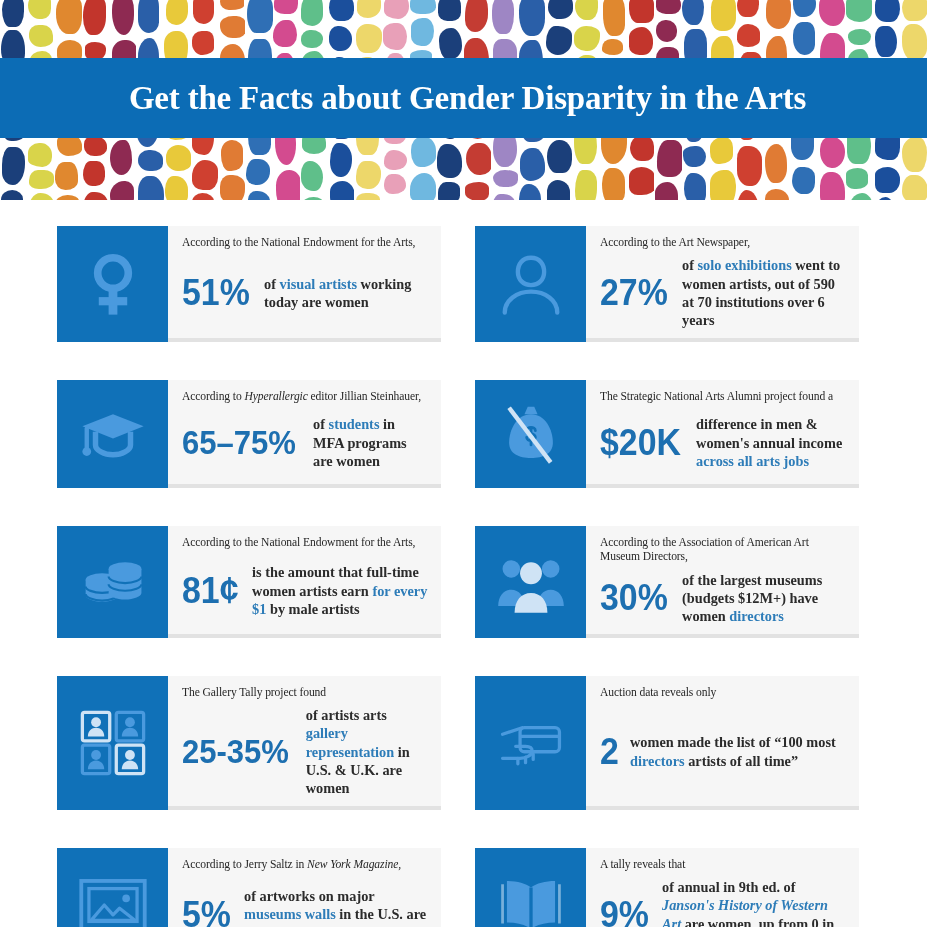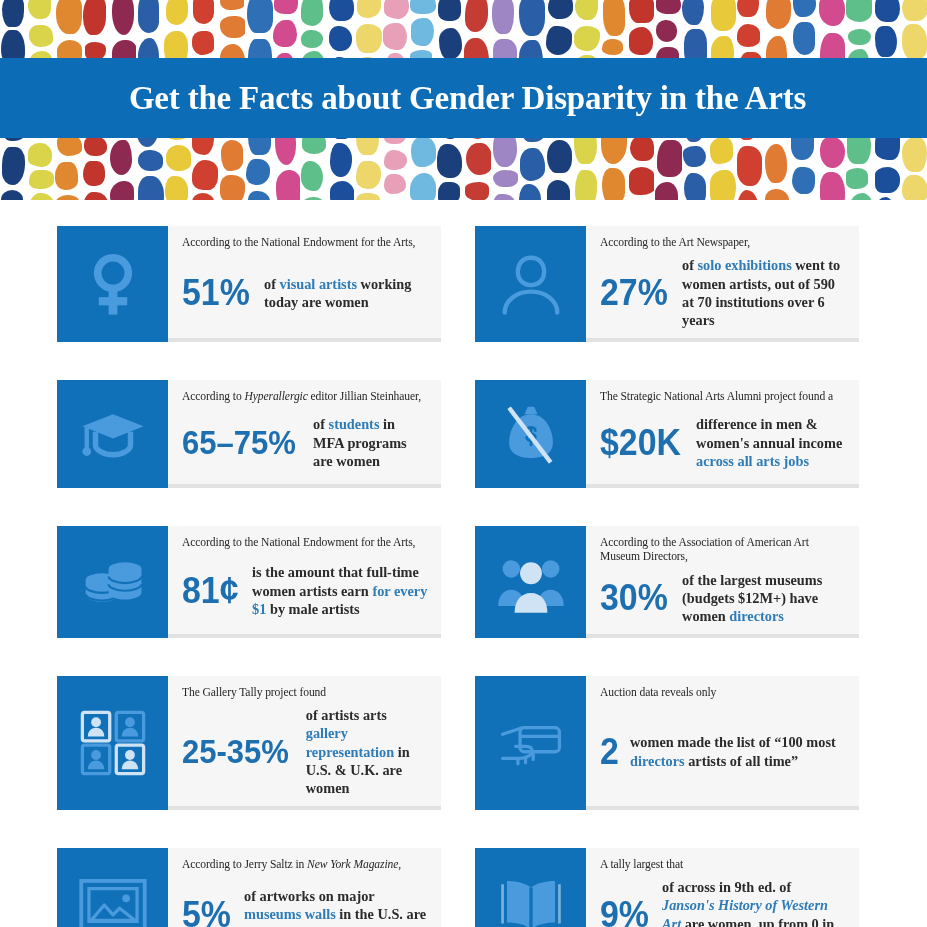--- a/index.html
+++ b/index.html
@@ -611,21 +611,21 @@
       <div class="card">
         <div class="icon-panel">
           <svg width="70" height="70" viewBox="0 0 64 64" fill="none" xmlns="http://www.w3.org/2000/svg">
             <path d="M32 16c-5-4-13-6-22-6v38c9 0 17 2 22 6z" fill="#4a9ade"></path>
             <path d="M32 16c5-4 13-6 22-6v38c-9 0-17 2-22 6z" fill="#4a9ade"></path>
             <path d="M32 16v38" stroke="#1071b8" stroke-width="3"></path>
             <path d="M6 13v36M58 13v36" stroke="#cfe3f5" stroke-width="2.5" opacity="0.55"></path>
           </svg>
         </div>
         <div class="card-body">
-          <div class="source">A tally largest that</div>
+          <div class="source">A tally reveals that</div>
           <div class="statline">
             <div class="stat">9%</div>
-            <div class="desc"><span>of across in 9th ed. of </span><span class="hl-i">Janson's History of Western Art</span><span> are women, up from 0 in 1986</span></div>
+            <div class="desc"><span>of annual in 9th ed. of </span><span class="hl-i">Janson's History of Western Art</span><span> are women, up from 0 in 1986</span></div>
           </div>
         </div>
       </div>
     </div>
   </div>
 
 </body></html>

